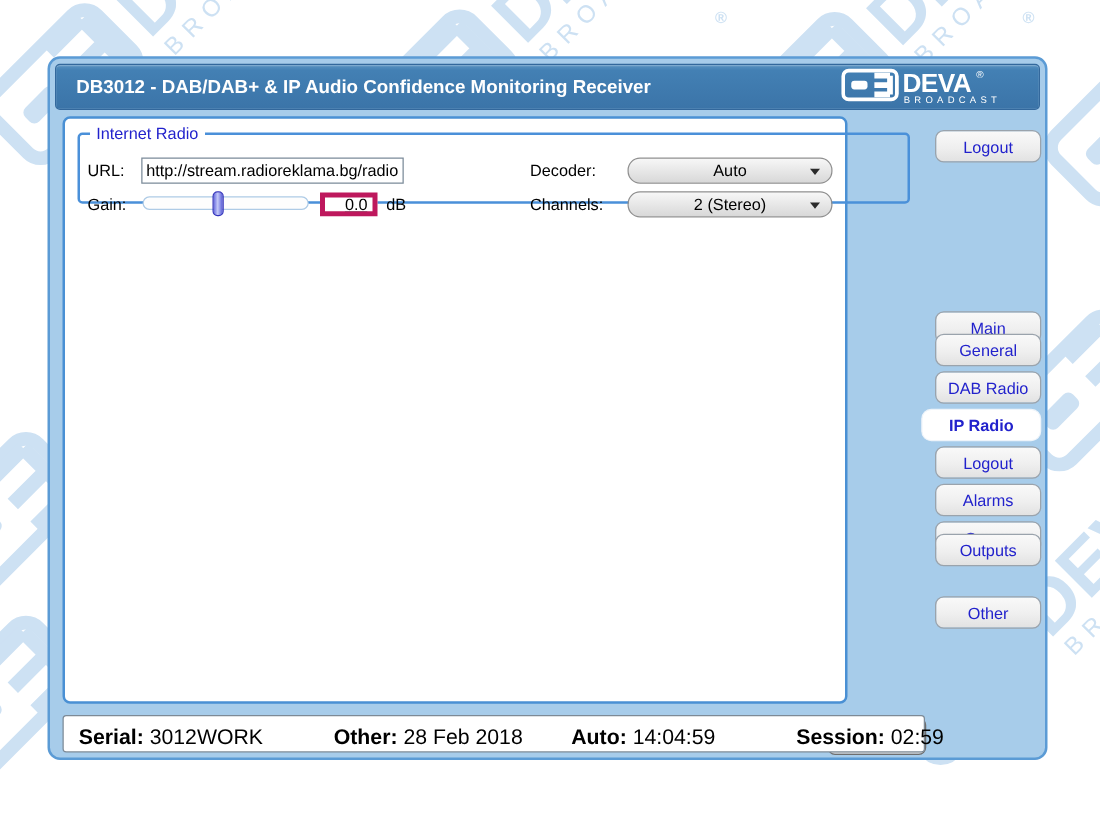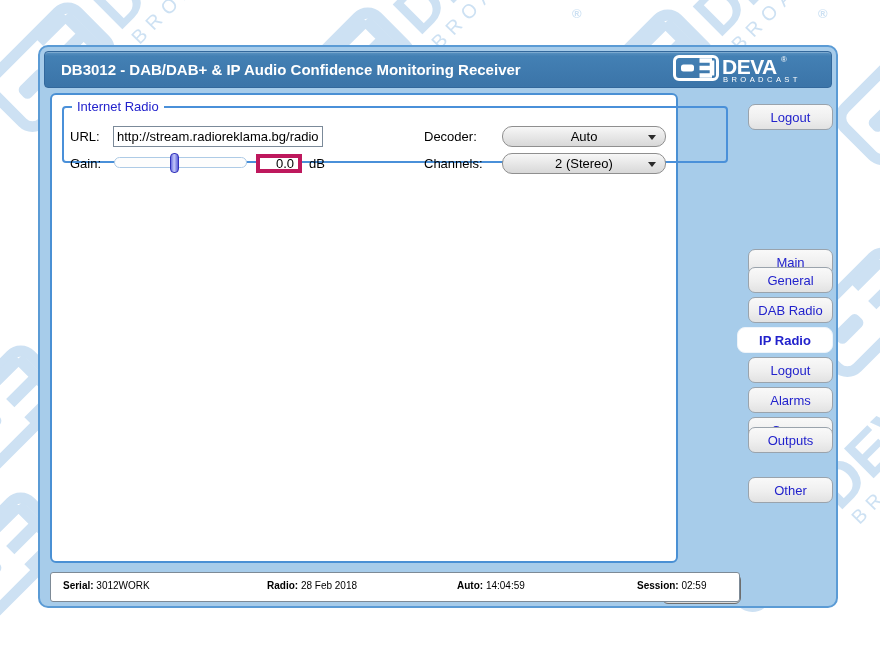--- a/index.html
+++ b/index.html
@@ -58,21 +58,21 @@
     cursor:pointer; }
   .btn.nav { width:85px; height:26px; left:708px; }
   .btn.nav.active { width:96px; left:697px; background:#ffffff;
     border:1px solid #eef4fa; font-weight:bold; border-radius:8px; }
   .btn.save { width:79px; height:30px; left:610px; top:479px; color:#000;
     border:1px solid #6e6e6e; border-radius:6px;
     background:linear-gradient(180deg,#f7f7f7 0%,#ececec 55%,#dcdcdc 100%); }
 
   .footer { position:absolute; left:10px; top:525px; width:690px; height:30px;
     background:#fff; border:1px solid #7d8a96; border-radius:3px; }
-  .footer .f-pair { position:absolute; top:7px; font-size:10px; white-space:nowrap; }
+  .footer .f-pair { position:absolute; top:7px; font-size:17px; white-space:nowrap; }
   .footer b { font-weight:bold; }
 </style>
 </head>
 <body>
 
 <div class="wm-layer">
   <svg width="880" height="650" viewBox="0 0 880 650">
     <defs>
       <g id="wm-logo" fill="none" stroke="#cde1f3">
         <rect x="0" y="0" width="150" height="86" rx="18" stroke-width="14"></rect>
@@ -149,18 +149,18 @@
   <div class="btn nav" style="top:250px;">DAB Radio</div>
   <div class="btn nav active" style="top:280px;">IP Radio</div>
   <div class="btn nav" style="top:310px;">Logout</div>
   <div class="btn nav" style="top:340px;">Alarms</div>
   <div class="btn nav" style="top:370px;">Comm</div>
   <div class="btn nav" style="top:380px;">Outputs</div>
   <div class="btn nav" style="top:430px;">Other</div>
 
   <div class="footer">
     <span class="f-pair" style="left:12px;"><b>Serial:</b> <span>3012WORK</span></span>
-    <span class="f-pair" style="left:216px;"><b>Radio:</b> <span>28 Feb 2018</span></span>
+    <span class="f-pair" style="left:216px;"><b>Other:</b> <span>28 Feb 2018</span></span>
     <span class="f-pair" style="left:406px;"><b>Auto:</b> <span>14:04:59</span></span>
     <span class="f-pair" style="left:586px;text-align:center;"><b>Session:</b> <span>02:59</span></span>
   </div>
 
 </div>
 
 </body></html>

